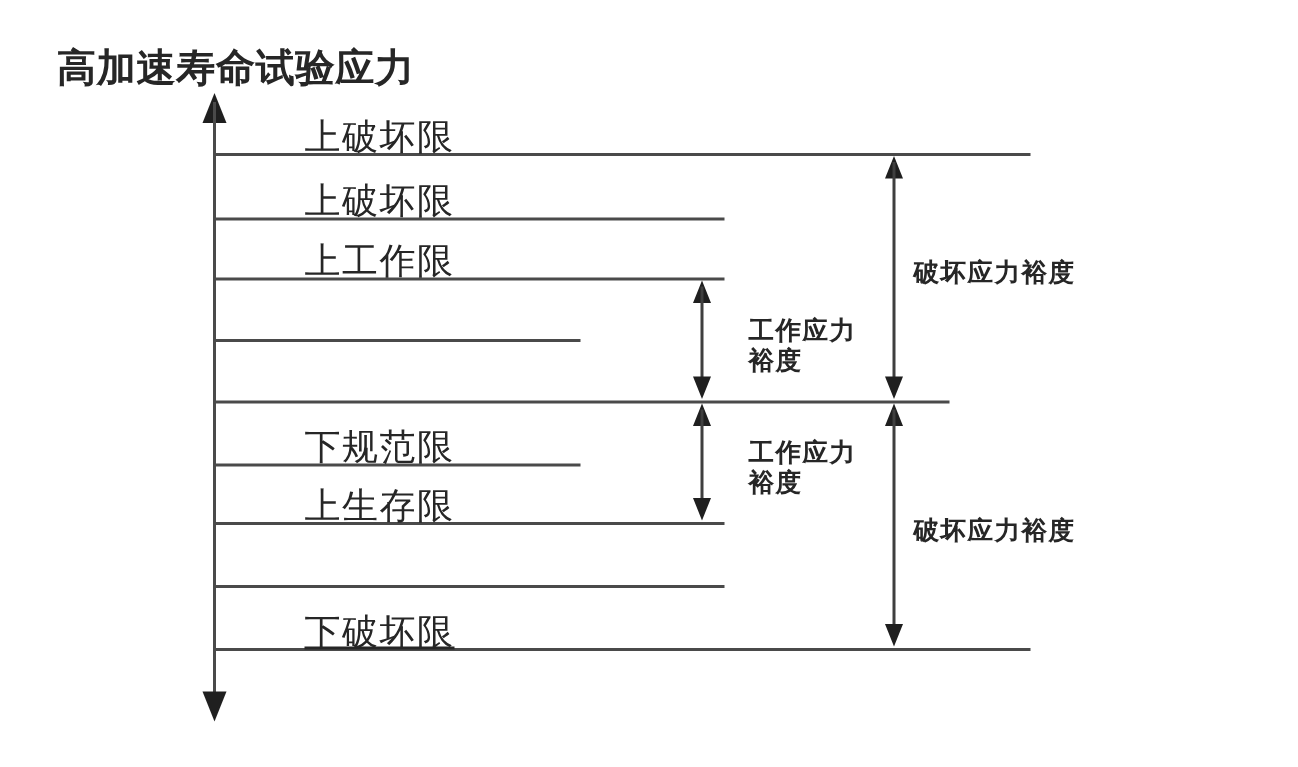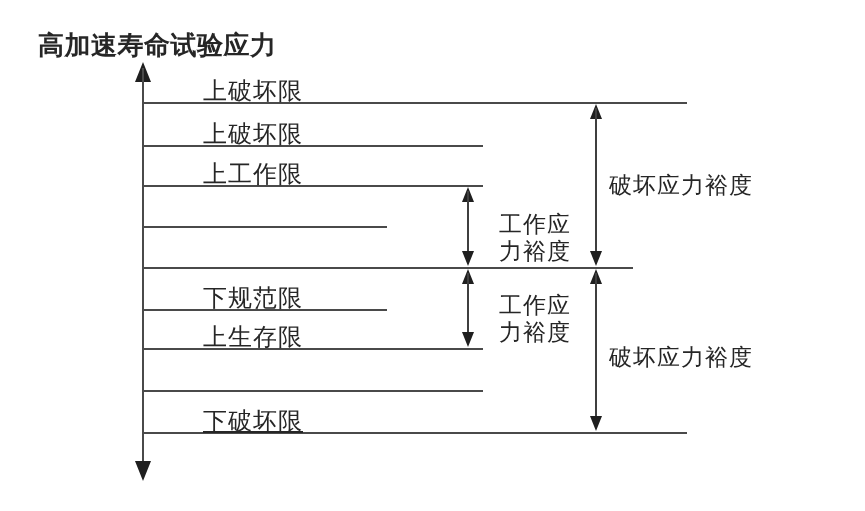--- a/index.html
+++ b/index.html
@@ -28,21 +28,21 @@
   .axis .head.up   { top:0;    border-bottom:20px solid #1f1f1f; }
   .axis .head.down { bottom:0; border-top:20px solid #1f1f1f; }
   
   .varrow { position:absolute; width:14px; }
   .varrow .shaft { position:absolute; left:6px; top:4px; bottom:4px; width:2px; background:#3f3f3f; }
   .varrow .head { position:absolute; left:1px; width:0; height:0;
     border-left:6px solid transparent; border-right:6px solid transparent; }
   .varrow .head.up   { top:0;    border-bottom:15px solid #1f1f1f; }
   .varrow .head.down { bottom:0; border-top:15px solid #1f1f1f; }
   
-  .margin-label { position:absolute; font-size:23px; letter-spacing:1px; white-space:nowrap; }
+  .margin-label { position:absolute; font-size:17px; letter-spacing:1px; white-space:nowrap;font-weight:bold; }
   .margin-label.wrap {
     width:82px; white-space:normal; word-break:break-all;
     line-height:1.18; letter-spacing:1px; text-align:left;
   }
 </style>
 </head>
 <body>
 
 <div class="stage">
 

